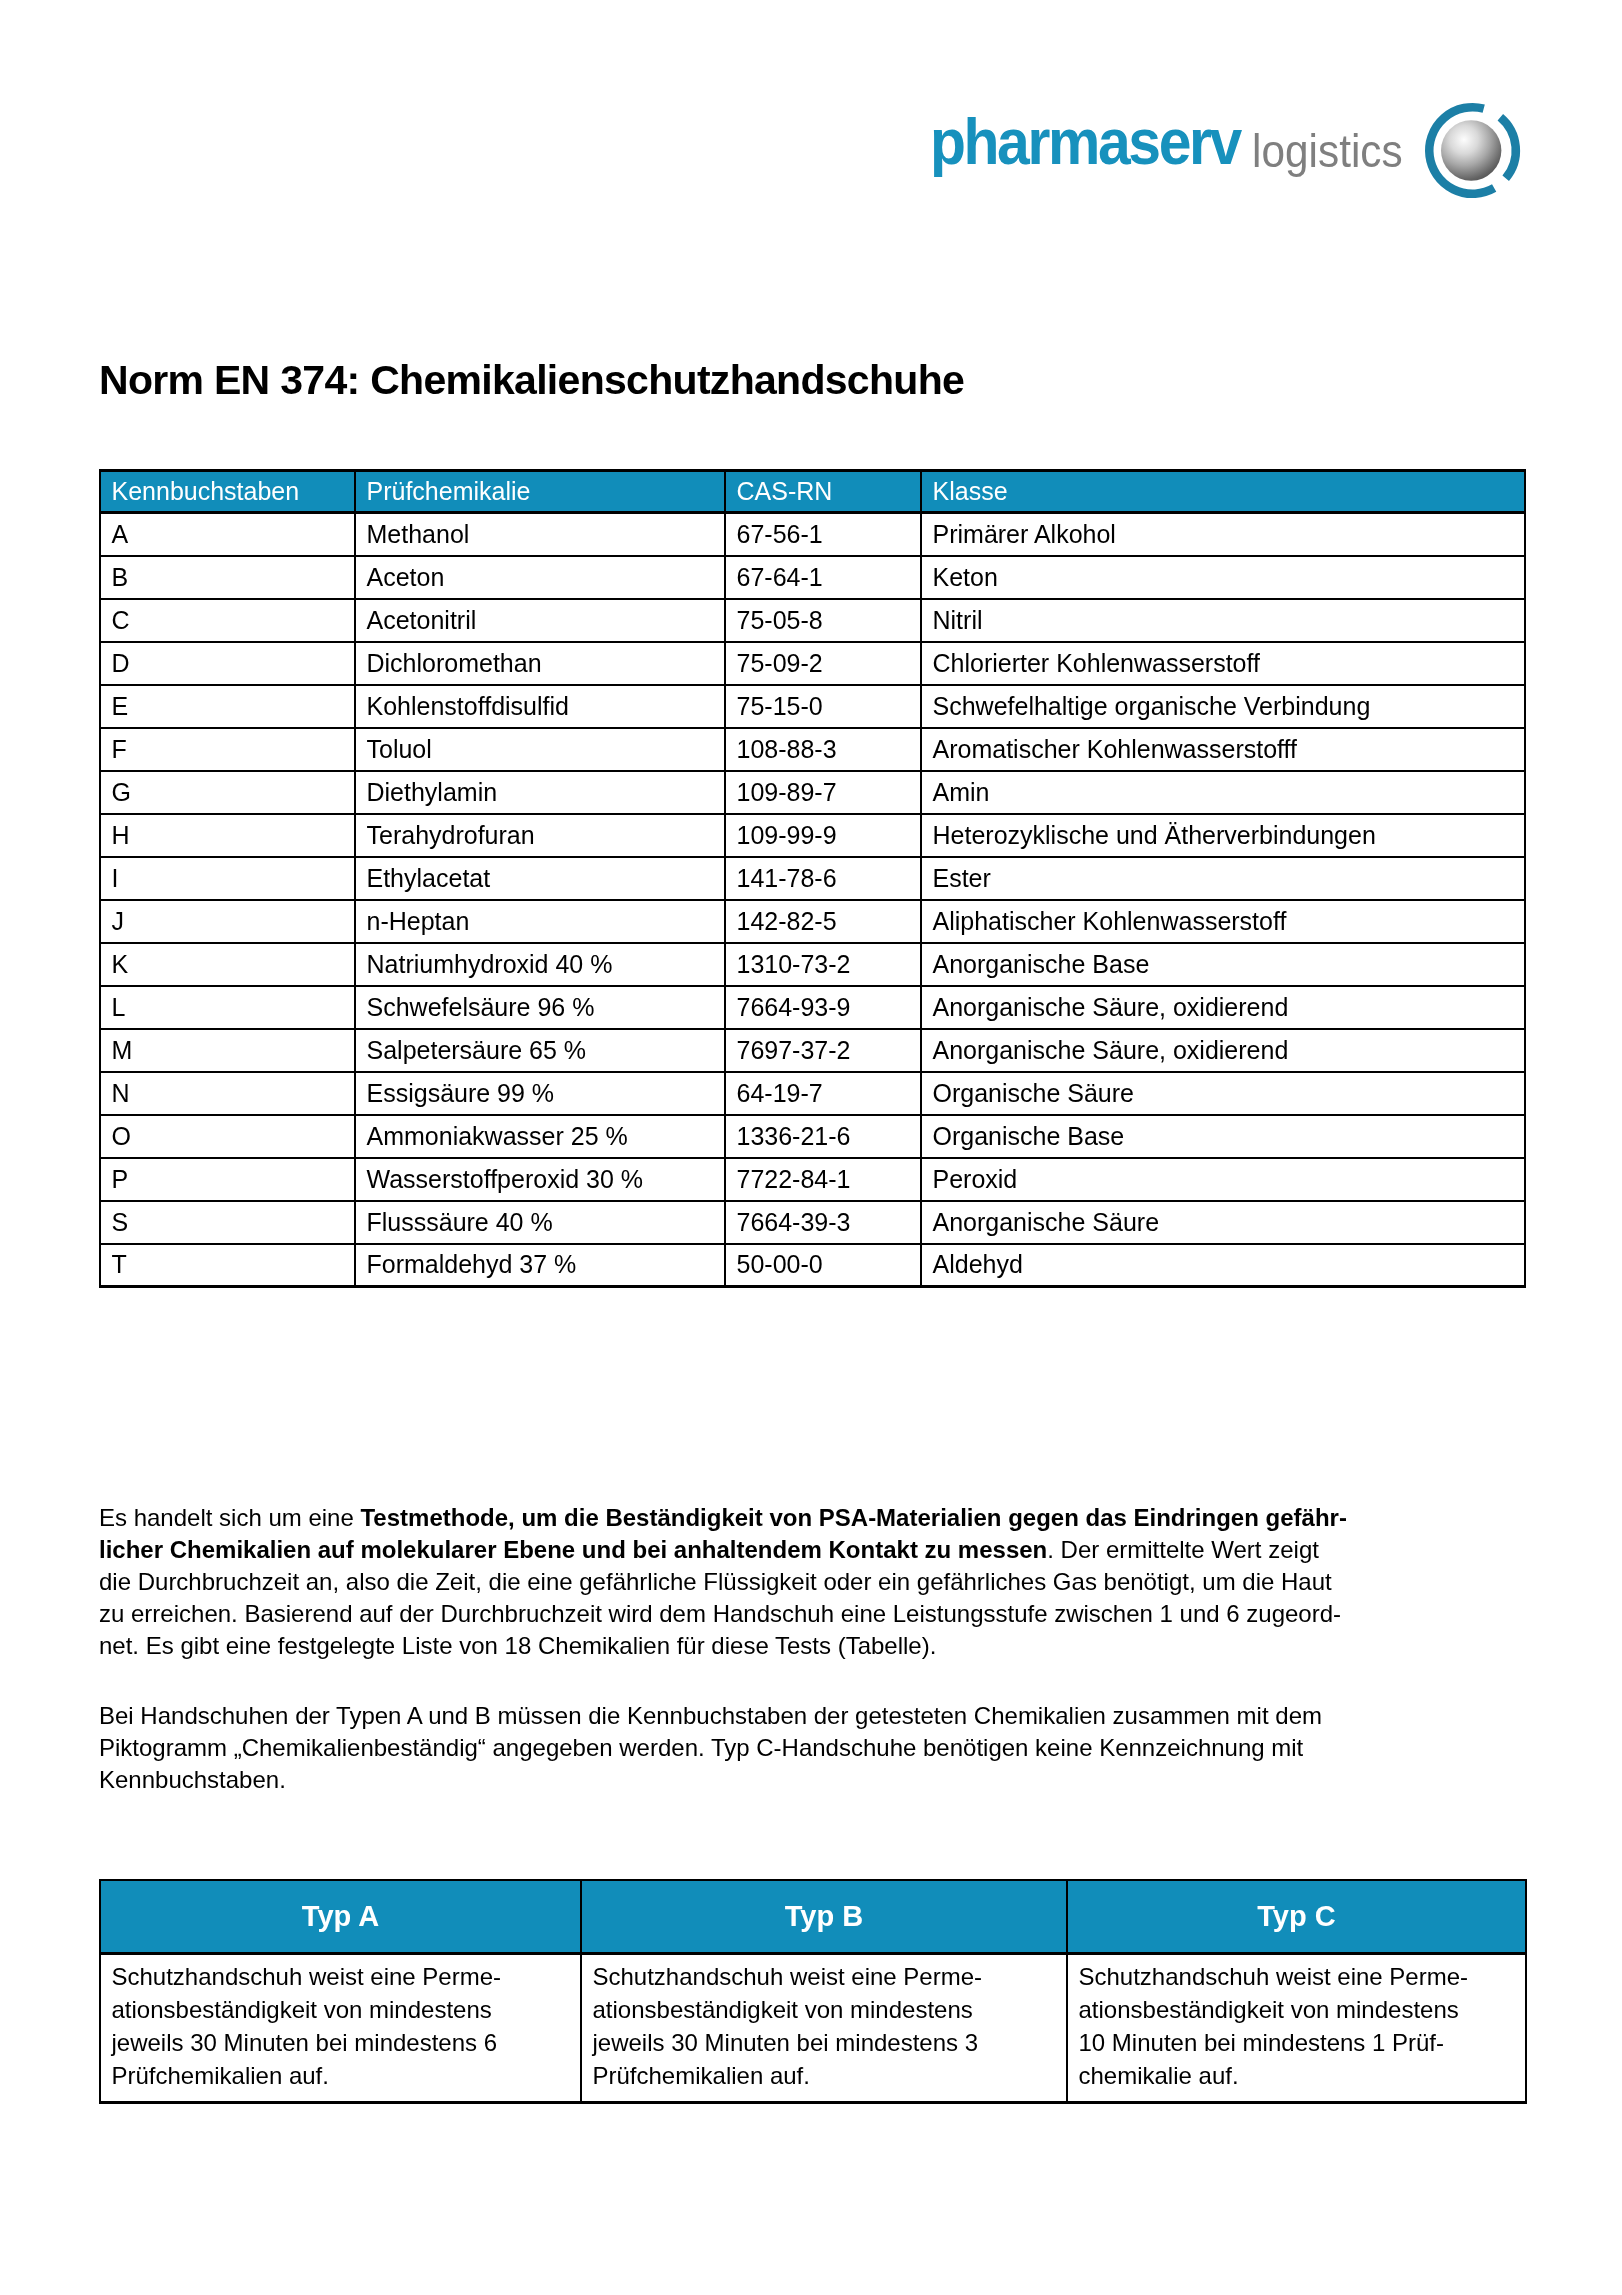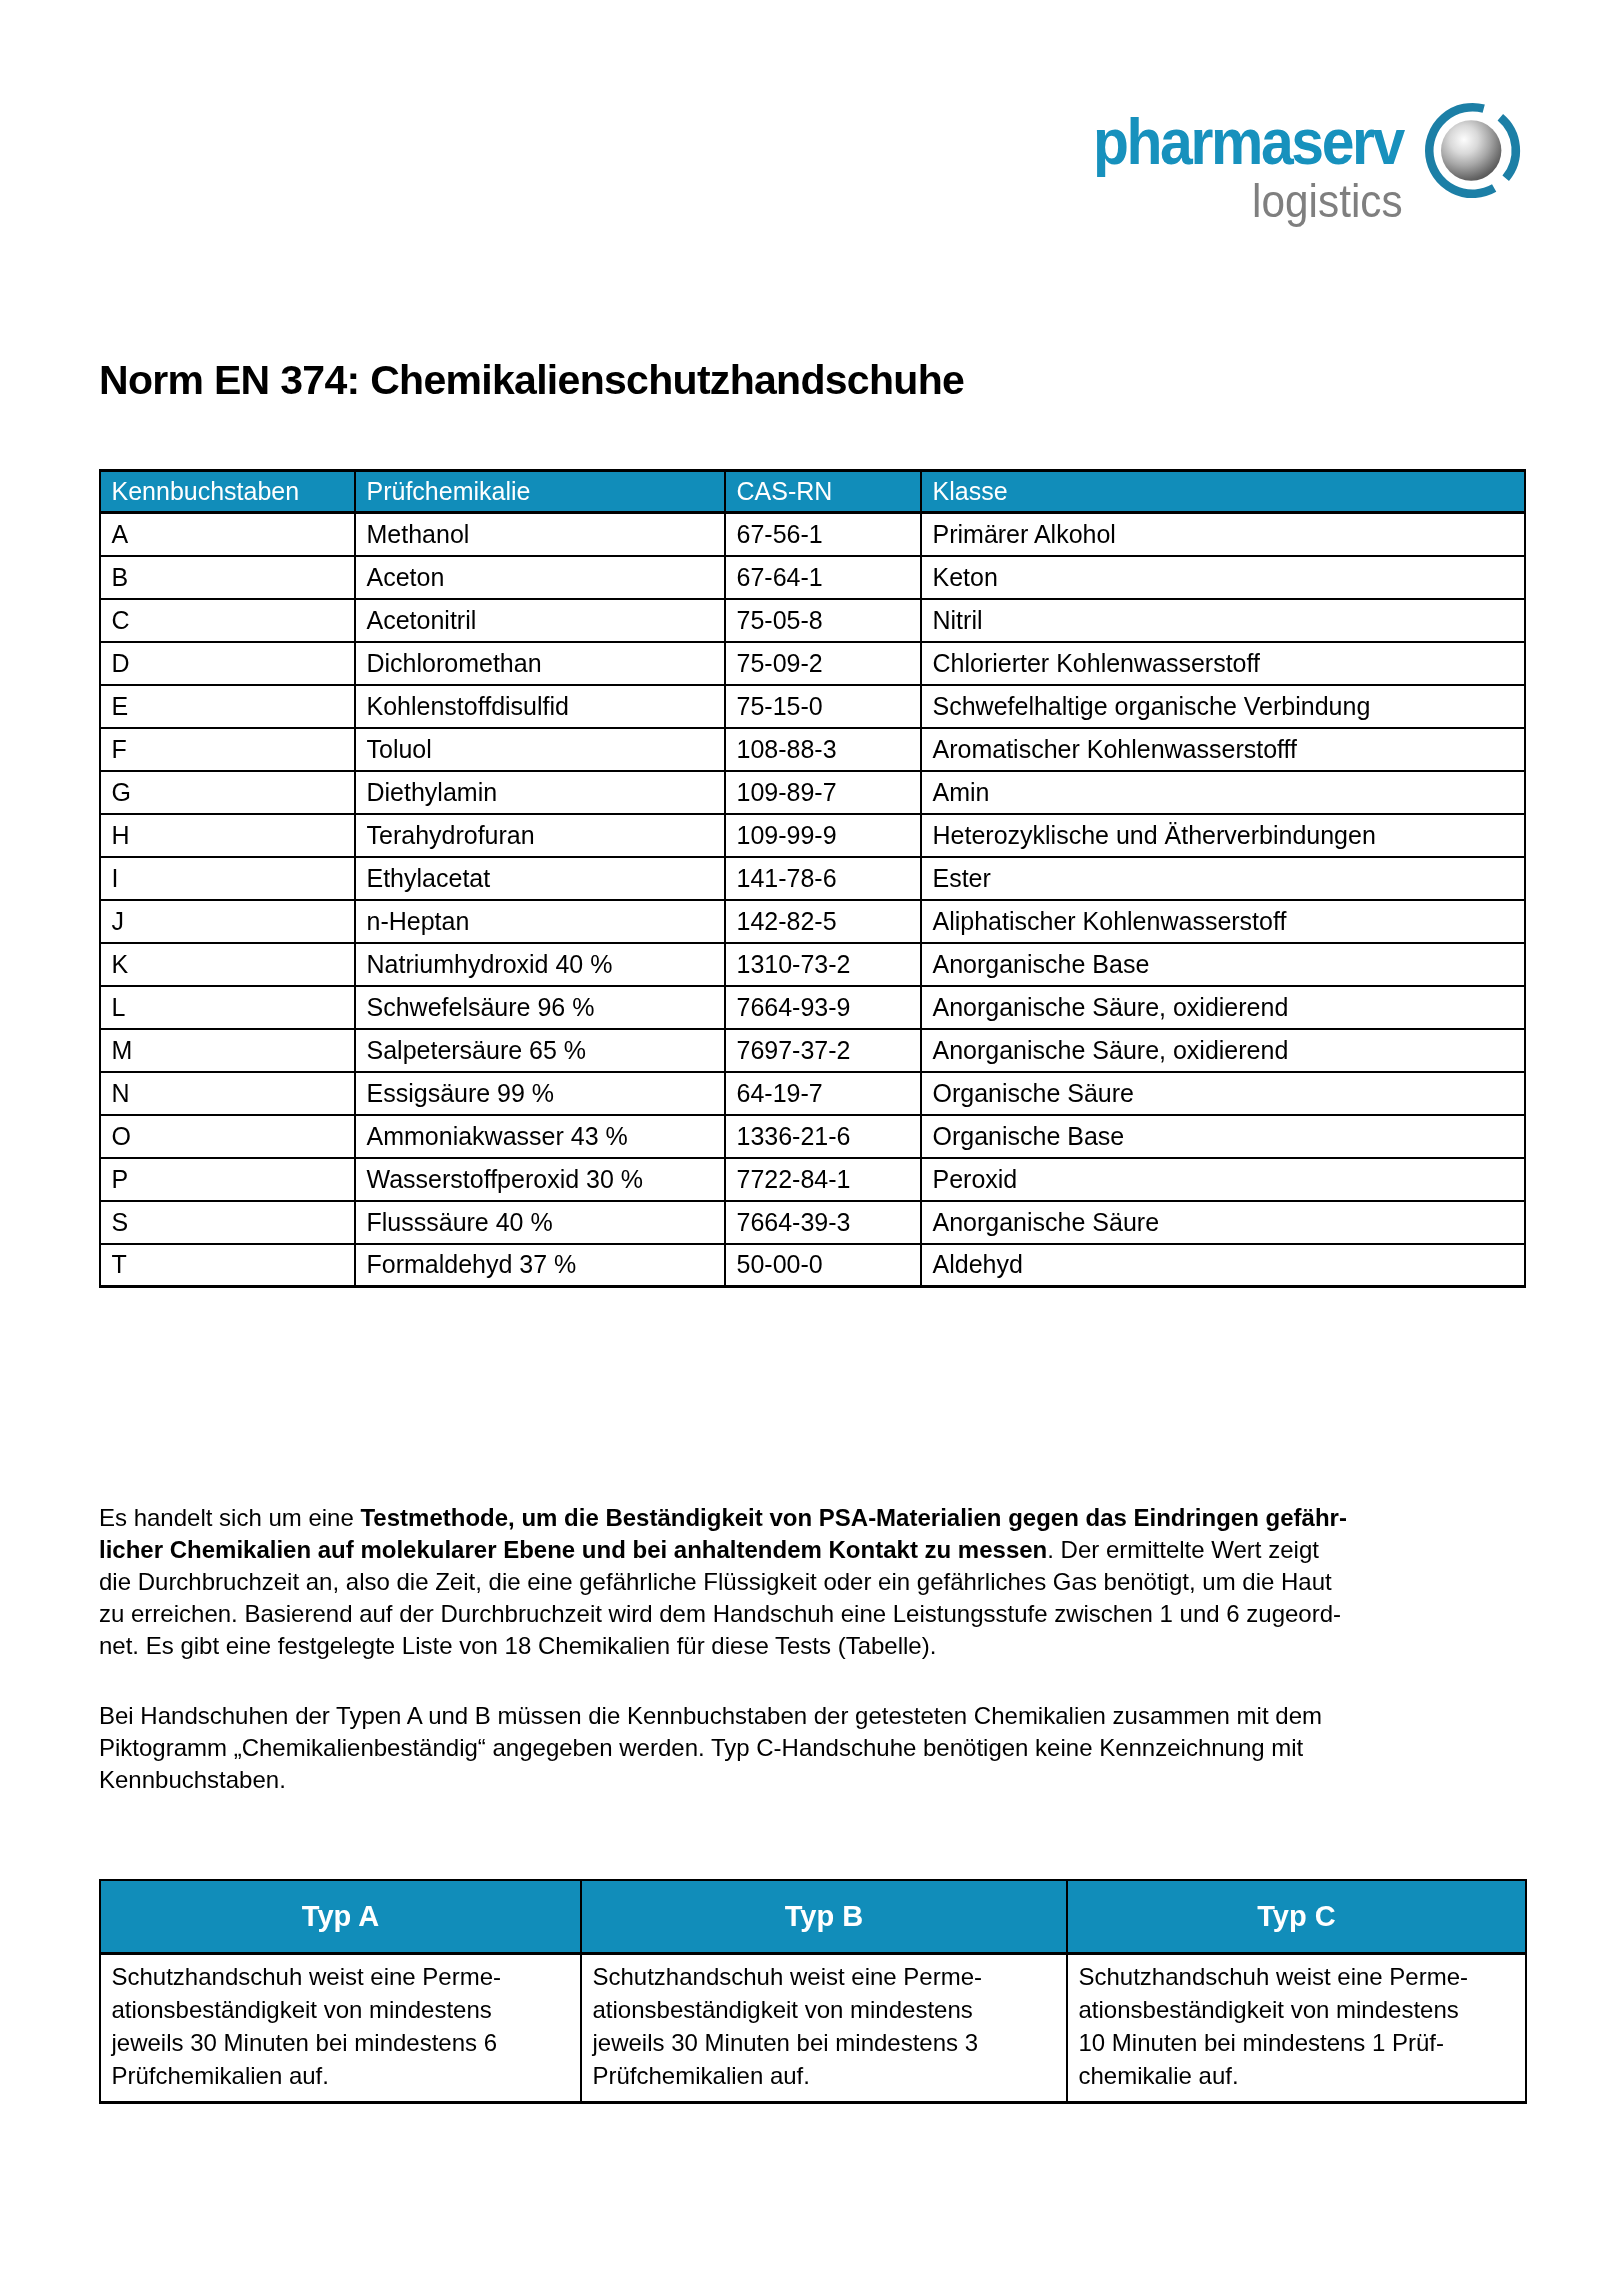--- a/index.html
+++ b/index.html
@@ -27,21 +27,20 @@
   .logo{
     position:absolute;
     top:98px;
     right:98px;
     display:flex;
     align-items:flex-start;
     gap:17px;
   }
   .logo-text{
     display:flex;
-    flex-direction:column;
     align-items:flex-end;
     padding-top:11.8px;
   }
   .brand{
     font-size:64px;
     font-weight:bold;
     letter-spacing:-2.6px;
     line-height:1.0;
     color:var(--brand);
     transform:scaleX(0.92);
@@ -276,21 +275,21 @@
           <td>Anorganische Säure, oxidierend</td>
         </tr>
         <tr>
           <td>N</td>
           <td>Essigsäure 99 %</td>
           <td>64-19-7</td>
           <td>Organische Säure</td>
         </tr>
         <tr>
           <td>O</td>
-          <td>Ammoniakwasser 43 %</td>
+          <td>Ammoniakwasser 25 %</td>
           <td>1336-21-6</td>
           <td>Organische Base</td>
         </tr>
         <tr>
           <td>P</td>
           <td>Wasserstoffperoxid 30 %</td>
           <td>7722-84-1</td>
           <td>Peroxid</td>
         </tr>
         <tr>

